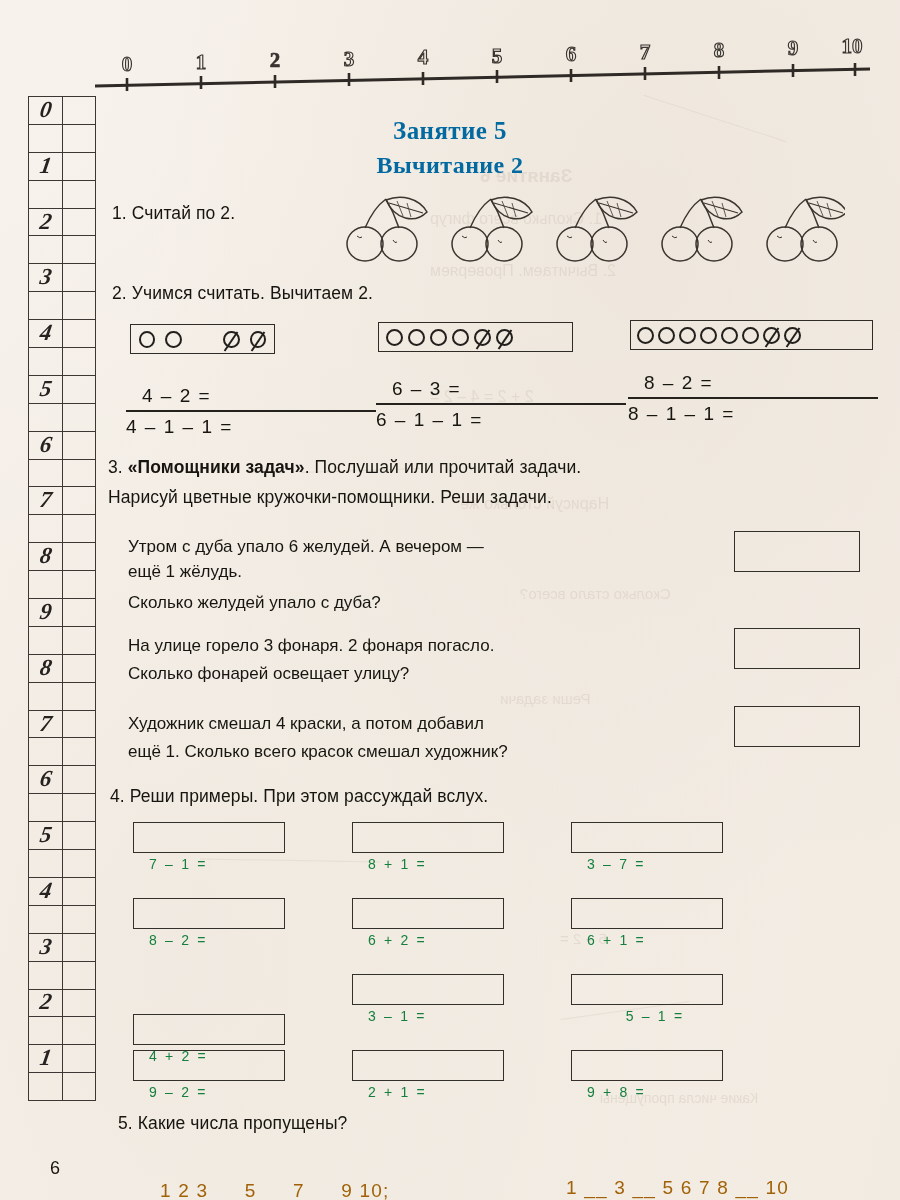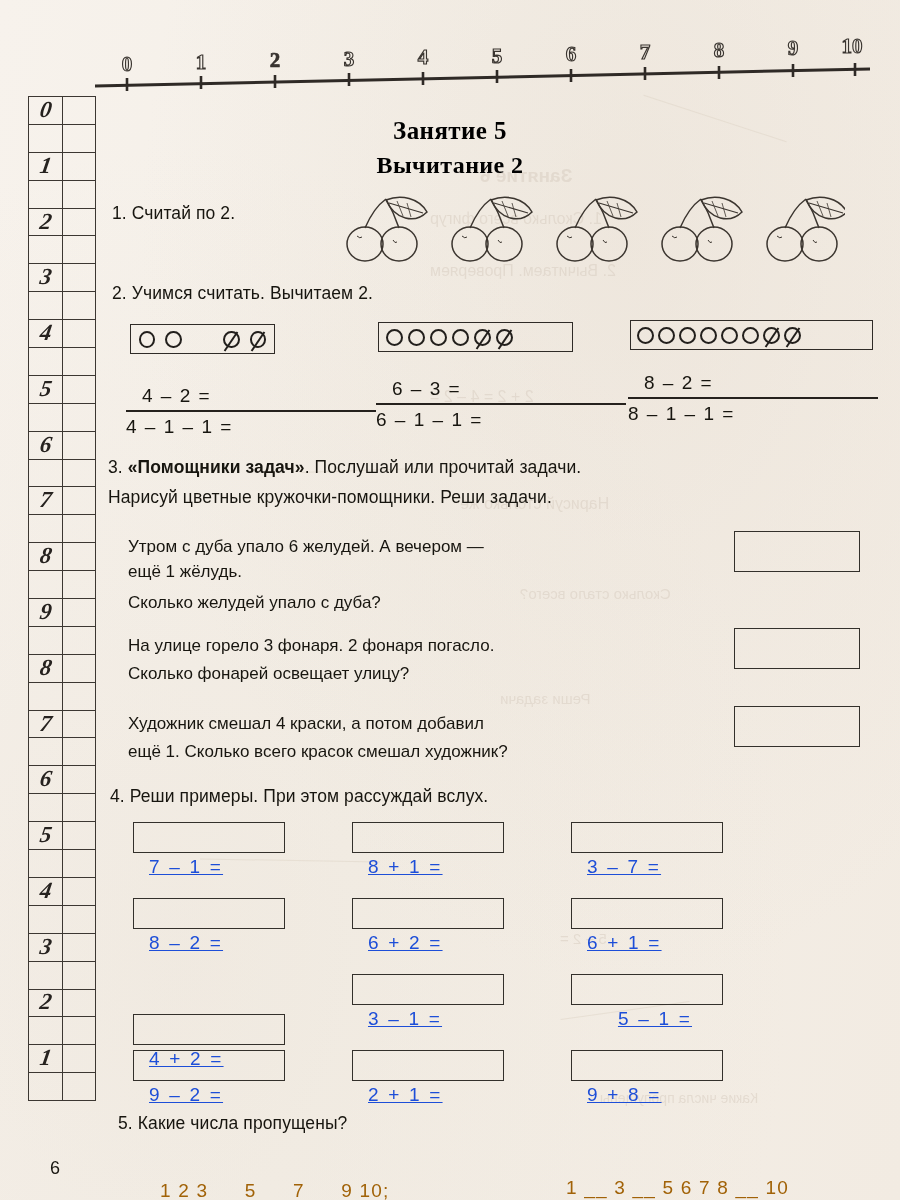--- a/index.html
+++ b/index.html
@@ -94,21 +94,21 @@
     line-height: 1;
   }
 
   
   .title {
     position: absolute;
     left: 0; right: 0;
     text-align: center;
     font-family: "Liberation Serif", serif;
     font-weight: 700;
-    color: #000000;
+    color: #0369a1;
   }
   #title-main { top: 117px; font-size: 25px; letter-spacing: .4px; }
   #title-sub  { top: 152px; font-size: 24px; letter-spacing: .4px; }
 
   .task-head {
     position: absolute;
     font-size: 17.5px;
     color: #17150f;
     letter-spacing: .1px;
   }
@@ -165,27 +165,26 @@
   }
 
   
   .ex-cell { position: absolute; }
   .ex-box {
     border: 1.7px solid #33302b;
     width: 152px;
     height: 31px;
   }
   .ex-label {
-    font-size: 19px;
+    font-size: 14px;
     letter-spacing: 2.2px;
-    color: #1d4ed8;
+    color: #15803d;
     padding-left: 16px;
     padding-top: 3px;
     white-space: nowrap;
-    text-decoration: underline;
   }
 
   
   .seq {
     position: absolute;
     font-size: 19px;
     color: #a16207;
     letter-spacing: 1.2px;
     white-space: nowrap;
     margin-top: 32px;

